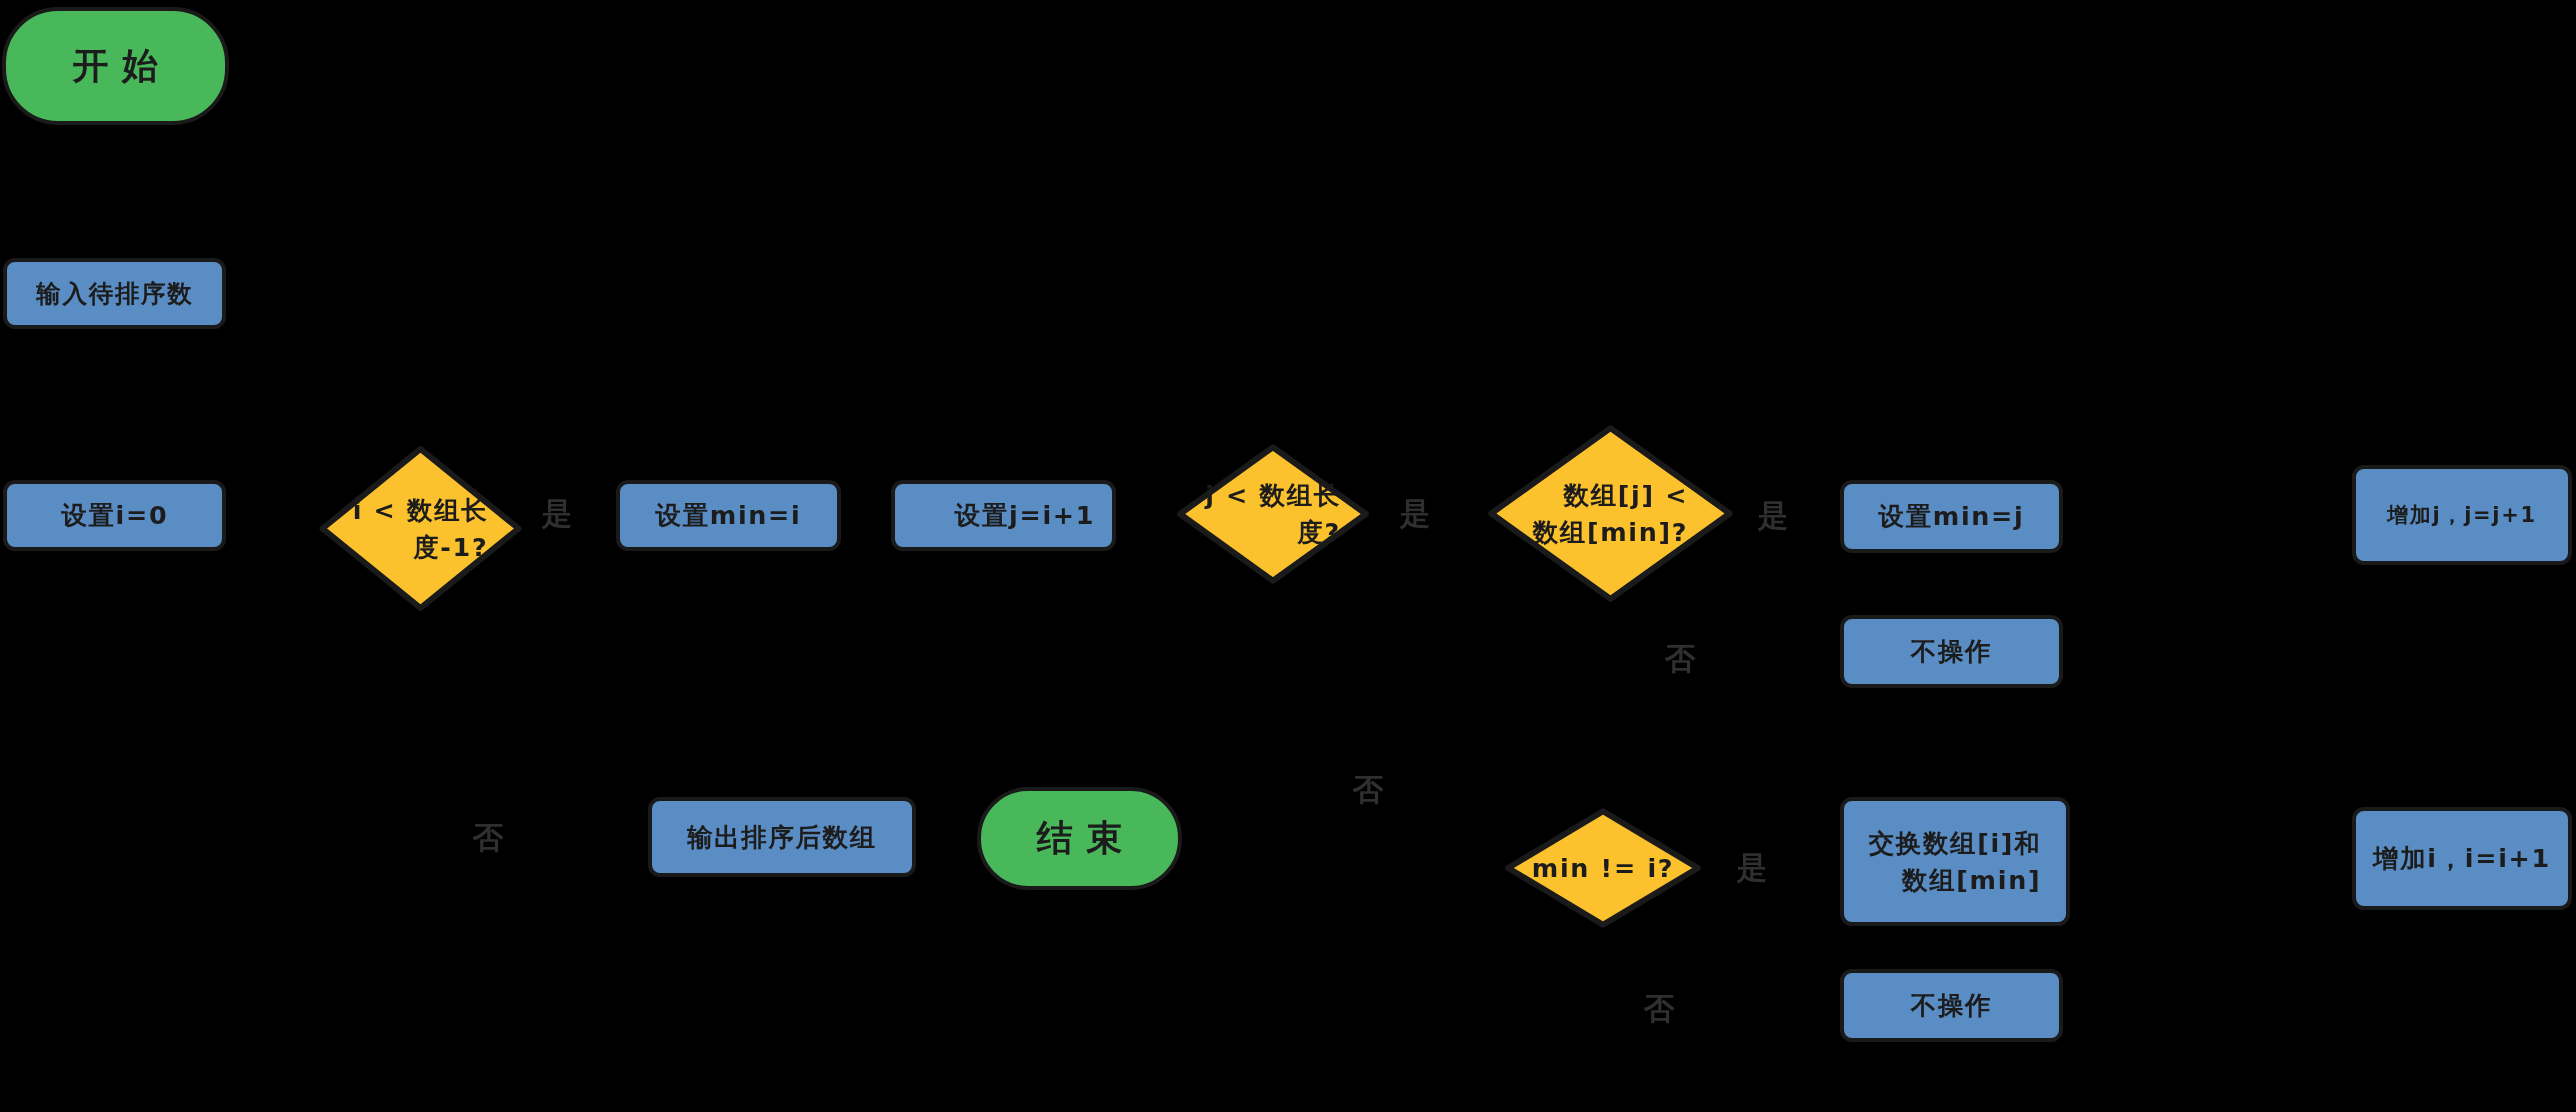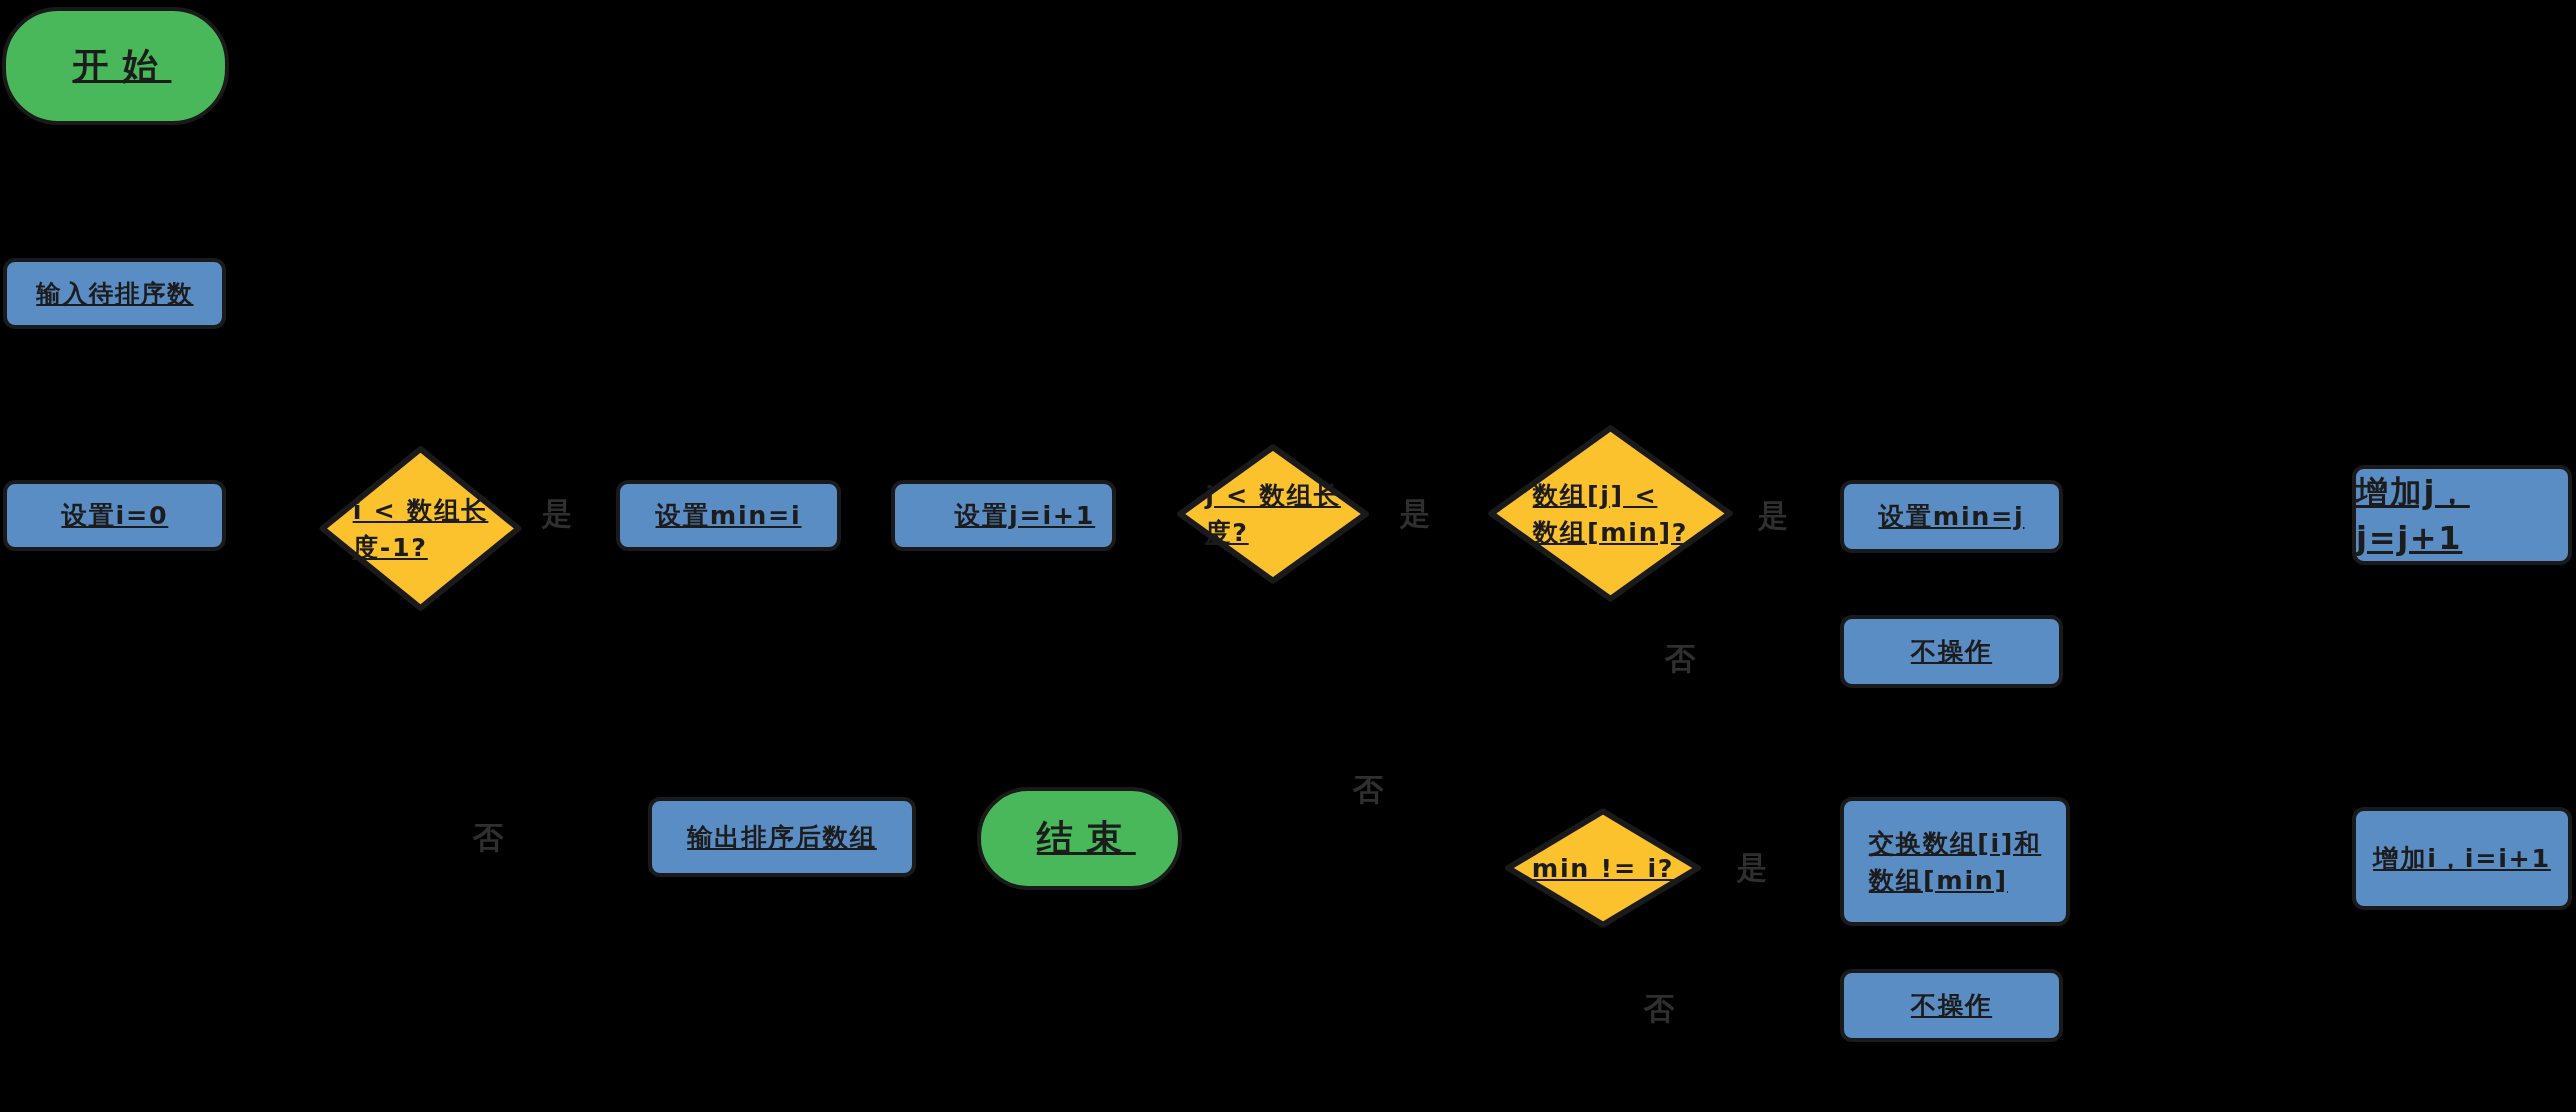--- a/index.html
+++ b/index.html
@@ -20,26 +20,25 @@
     position: absolute;
     display: flex;
     align-items: center;
     justify-content: center;
     box-sizing: border-box;
   }
   .node .label {
     position: relative;
     z-index: 2;
     white-space: pre-line;
-    text-align: left;
+    text-align: right;
     font-weight: 700;
     color: var(--text, #1c1c1c);
     line-height: 1.45;
     letter-spacing: 1.7px;
-    text-decoration: underline;
   }
   .node.process {
     background: var(--process-fill, #5b8dc5);
     border: 4.2px solid var(--stroke, #1a1a1a);
     border-radius: 12px;
   }
   .node.terminal {
     background: var(--terminal-fill, #49b85b);
     border: 4.2px solid var(--stroke, #1a1a1a);
     border-radius: 58px;
@@ -107,21 +106,21 @@
       <div class="label" style="font-size: 25.4px;">数组[j] &lt;
 数组[min]?</div>
     </div>
     <div class="node process" style="left: 1840px; top: 480px; width: 223px; height: 73px;">
       <div class="label" style="font-size: 25.4px;">设置min=j</div>
     </div>
     <div class="node process" style="left: 1840px; top: 615px; width: 223px; height: 73px;">
       <div class="label" style="font-size: 25.4px;">不操作</div>
     </div>
     <div class="node process" style="left: 2352px; top: 465px; width: 220px; height: 100px;">
-      <div class="label" style="font-size: 32px;">增加j，j=j+1</div>
+      <div class="label" style="font-size: 21px;">增加j，j=j+1</div>
     </div>
     <div class="node process" style="left: 616px; top: 797px; width: 268px; height: 80px; margin-left: 32px;">
       <div class="label" style="font-size: 25.4px;">输出排序后数组</div>
     </div>
     <div class="node terminal" style="left: 977px; top: 787px; width: 205px; height: 103px; border-radius: 51px;">
       <div class="label" style="font-size: 36px;">结束</div>
     </div>
     <div class="node decision" style="left: 1503px; top: 806px; width: 200px; height: 124px;">
       <svg width="200" height="124" viewBox="0 0 236 146">
         <polygon points="118,6 230,73 118,140 6,73" fill="#fcc22e" stroke="#1a1a1a" stroke-width="7" stroke-linejoin="round"></polygon>

